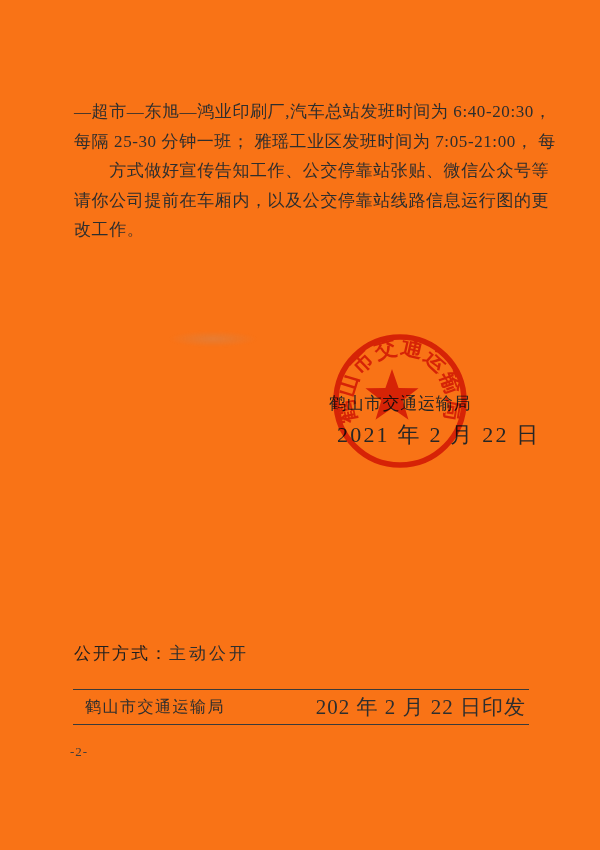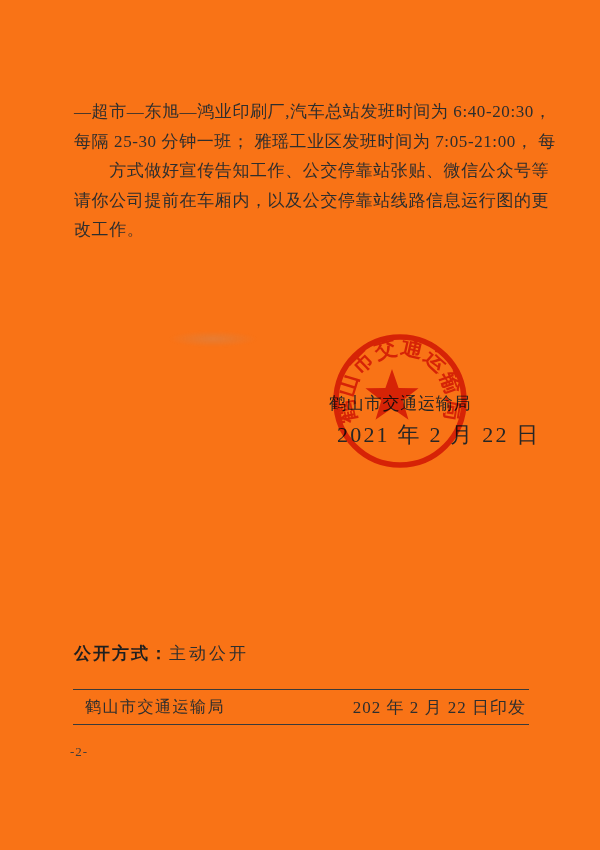--- a/index.html
+++ b/index.html
@@ -37,37 +37,37 @@
   .stamp{
     position:absolute;left:320px;top:321px;width:160px;height:160px;
     opacity:0.88;mix-blend-mode:multiply;
   }
   
   .disclosure{
     position:absolute;left:74px;top:642px;font-size:17px;white-space:nowrap;
   }
   .disclosure .label{
     font-family:"Liberation Sans","DejaVu Sans",sans-serif;
-    font-weight:bold;letter-spacing:2px;color:#1f1f1f;
+    font-weight:normal;letter-spacing:2px;color:#1f1f1f;
   }
   .disclosure .value{
     letter-spacing:3px;color:#2e2e2e;
   }
   
   .footer-bar{
     position:absolute;left:73px;top:689px;width:456px;height:36px;
     border-top:1.5px solid #3a3a3a;border-bottom:1.5px solid #3a3a3a;
     display:flex;align-items:center;justify-content:space-between;
     box-sizing:border-box;
   }
   .footer-agency{
     padding-left:12px;font-size:16px;letter-spacing:1.5px;color:#2e2e2e;white-space:nowrap;
   }
   .footer-date{
-    padding-right:3px;font-size:17px;letter-spacing:1px;color:#2e2e2e;white-space:nowrap;
+    padding-right:3px;font-size:21px;letter-spacing:1px;color:#2e2e2e;white-space:nowrap;
   }
   
   .page-number{
     position:absolute;left:70px;top:744px;
     font-size:13px;letter-spacing:1px;color:#3c3c3c;
   }
   .stamp-arc-text{
     font-family:"Liberation Serif","DejaVu Serif",serif;
     font-weight:600;font-size:22px;
   }

